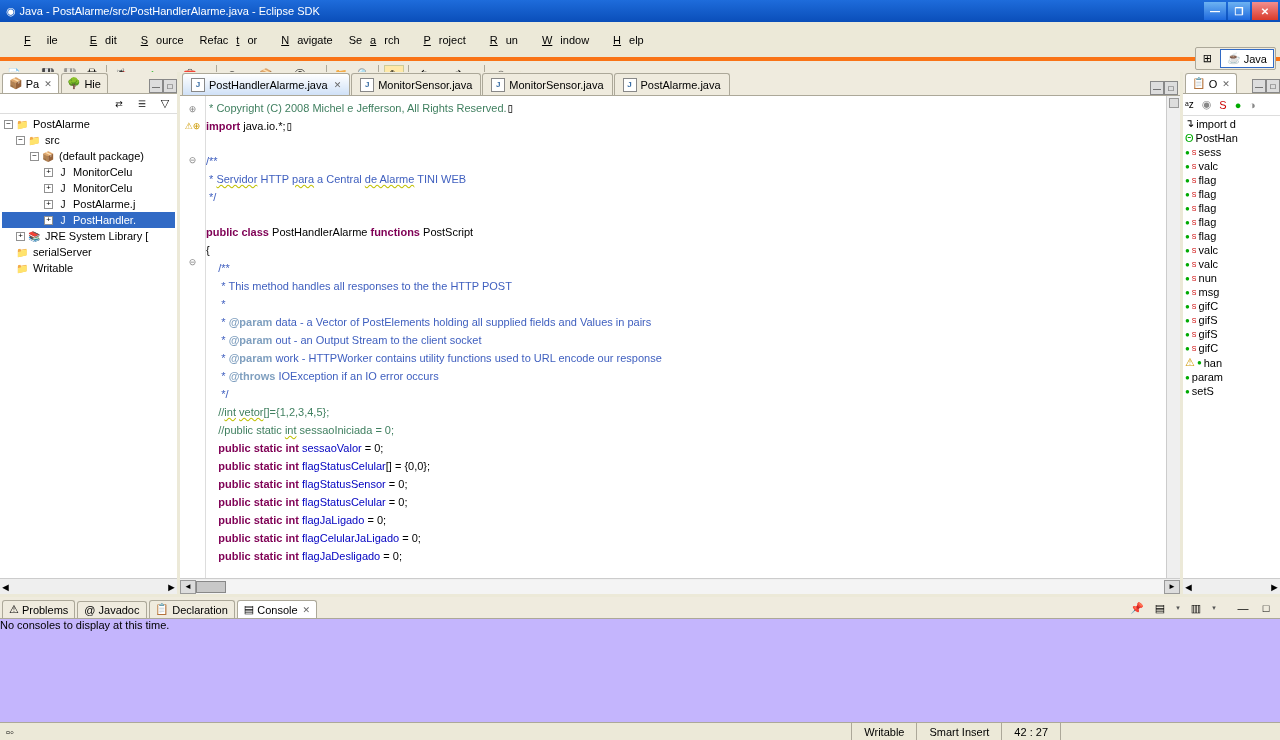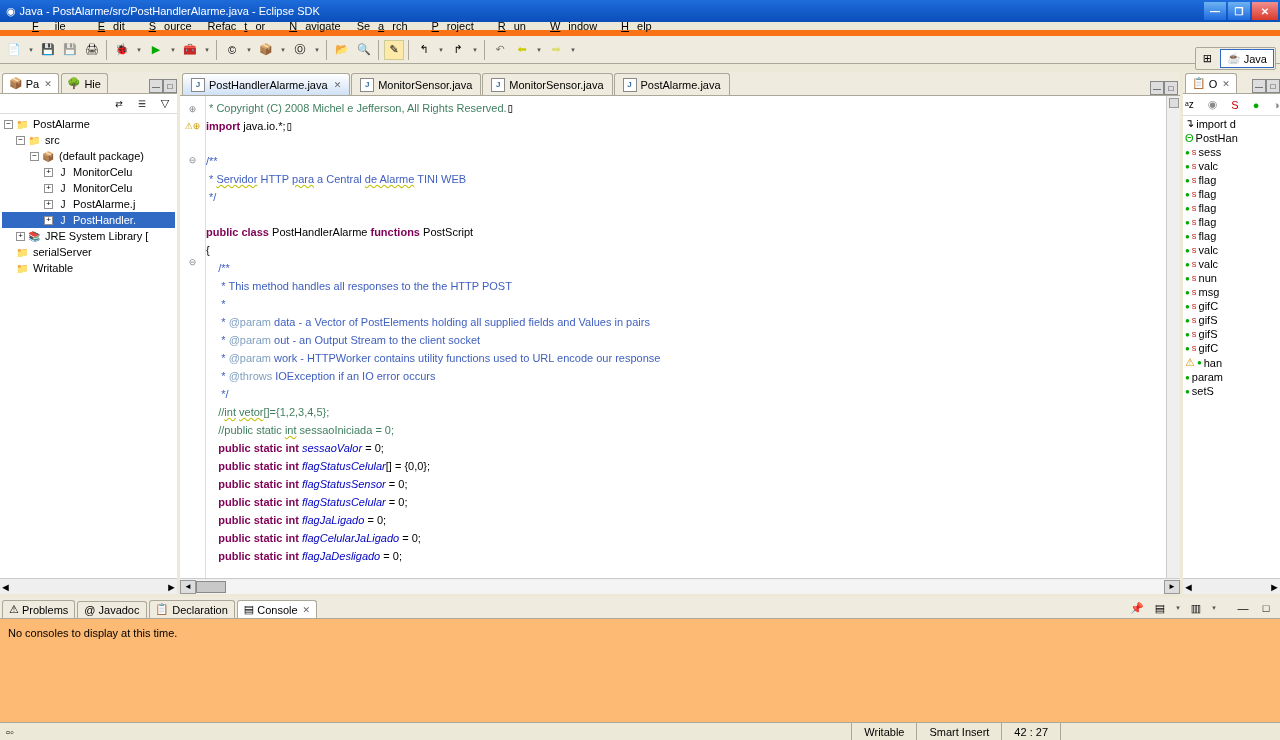--- a/index.html
+++ b/index.html
@@ -3,21 +3,21 @@
 <meta charset="utf-8">
 <style>
 *{box-sizing:border-box;margin:0;padding:0;font-family:"Tahoma","Segoe UI",sans-serif;font-size:11px;user-select:none}
 body{background:#ece9d8;overflow:hidden;width:1280px;height:740px}
 .titlebar{height:22px;background:linear-gradient(#1e6cdb,#0a4eb9);display:flex;align-items:center;color:#fff;padding-left:6px;font-size:12px}
 .titlebar .spacer{flex:1}
 .winbtn{width:22px;height:18px;margin-right:2px;border:none;display:flex;align-items:center;justify-content:center;font-size:10px;font-weight:bold}
 .winbtn.min{background:linear-gradient(#6db3f2,#1e69de);color:#fff}
 .winbtn.max{background:linear-gradient(#6db3f2,#1e69de);color:#fff}
 .winbtn.close{background:linear-gradient(#f28f8f,#d93a2a);color:#fff;width:26px}
-.menubar{height:14px;background:#ece9d8;display:flex;align-items:center;padding-left:16px;border-bottom:6px solid #f97316}
+.menubar{height:39px;background:#ece9d8;display:flex;align-items:center;padding-left:8px;border-bottom:4px solid #f97316}
 .menubar span{padding:2px 8px;cursor:default}
 .menubar .u{text-decoration:underline}
 .toolbar{height:28px;background:#efebde;border-bottom:1px solid #aca899;display:flex;align-items:center;padding:0 4px;gap:2px}
 .tbtn{width:20px;height:20px;display:inline-flex;align-items:center;justify-content:center;border:1px solid transparent;font-size:11px}
 .tdrop{width:10px;display:inline-flex;align-items:center;justify-content:center;font-size:7px;color:#555}
 .tsep{width:2px;height:20px;border-left:1px solid #aca899;margin:0 2px}
 .persp-right{position:absolute;right:4px;top:47px;display:flex;gap:2px;background:#efebde;border:1px solid #aca899;padding:1px;border-radius:2px}
 .persp-right .persp{padding:2px 6px;display:flex;align-items:center;gap:3px}
 .persp-right .persp.active{background:#fff;border:1px solid #316ac5}
 .workspace{position:absolute;top:72px;left:0;right:0;bottom:18px;display:flex;flex-direction:column}
@@ -40,39 +40,39 @@
 .etab.active{background:linear-gradient(#fff,#d0e1f7)}
 .etab .jicon{width:14px;height:14px;background:#fff;border:1px solid #888;display:inline-flex;align-items:center;justify-content:center;font-size:8px;color:#3a6ea5;font-weight:bold}
 .editor{flex:1;background:#fff;position:relative;overflow:hidden;display:flex;flex-direction:column}
 .editor-scroll{flex:1;display:flex;overflow:auto}
 .gutter{width:26px;background:#fff;border-right:1px solid #ddd;padding-top:4px}
 .gline{height:17px;display:flex;align-items:center;justify-content:center;font-size:9px;color:#888}
 .code{flex:1;font-family:"Courier New",monospace;font-size:12px;padding:4px 0;line-height:17px;white-space:pre}
 .code .kw{color:#7f0055;font-weight:bold}
 .code .cm{color:#3f7f5f}
 .code .jd{color:#3f5fbf}
-.code .jt{color:#7f9fbf;font-weight:normal}
-.code .fn{color:#0000c0;font-style:italic}
+.code .jt{color:#7f9fbf;font-weight:bold}
+.code .fn{color:#0000c0;}
 .code .und{text-decoration:underline wavy #c0c000}
 .code .hl{background:#e8f2fe;display:block}
 .overview{width:14px;background:#efefef;border-left:1px solid #ccc}
 .hscroll{height:16px;background:#efefef;border-top:1px solid #ccc;display:flex;align-items:center}
 .hscroll .arrow{width:16px;height:14px;background:#ddd;border:1px solid #999;display:flex;align-items:center;justify-content:center;font-size:8px}
 .hscroll .track{flex:1;background:#f4f4f4;height:14px;position:relative}
 .hscroll .thumb{position:absolute;left:0;width:30px;height:12px;top:1px;background:#c8c8c8;border:1px solid #888}
 .rightcol{width:100px;display:flex;flex-direction:column;border-left:3px solid #ece9d8}
-.outline-toolbar{height:22px;background:#fff;display:flex;align-items:center;gap:14px;padding:0 2px;border-bottom:1px solid #ddd}
+.outline-toolbar{height:22px;background:#fff;display:flex;align-items:center;gap:8px;padding:0 2px;border-bottom:1px solid #ddd}
 .outline-body{flex:1;background:#fff;overflow:auto;font-size:10px}
 .oitem{display:flex;align-items:center;gap:2px;padding:1px 2px;white-space:nowrap}
 .bottom{height:128px;border-top:3px solid #ece9d8;display:flex;flex-direction:column;background:#fff}
 .btabs{height:22px;background:#efebde;display:flex;align-items:flex-end;border-bottom:1px solid #aca899}
 .btab{padding:2px 6px;display:flex;align-items:center;gap:3px;border:1px solid #aca899;border-bottom:none;margin-left:2px;border-radius:3px 3px 0 0;background:#efebde}
 .btab.active{background:#fff}
 .btab-tools{flex:1;display:flex;justify-content:flex-end;gap:3px;padding-right:4px;align-items:center}
-.bbody{flex:1;background:#fdba74;padding:8px}
+.bbody{flex:1;background:#c4b5fd;padding:0}
 .statusbar{position:absolute;bottom:0;left:0;right:0;height:18px;background:#ece9d8;border-top:1px solid #aca899;display:flex;align-items:center;font-size:11px}
 .statusbar .cell{border-left:1px solid #aca899;padding:0 12px;height:100%;display:flex;align-items:center}
 .lhscroll{height:16px;background:#efefef;display:flex;align-items:center;border-top:1px solid #ccc}
 .maxmin{display:flex;gap:0;margin-left:auto}
 .maxmin span{width:14px;height:14px;border:1px solid #888;font-size:8px;display:flex;align-items:center;justify-content:center;background:#ddd}
 </style>
 </head>
 <body>
 
 <div class="titlebar">

